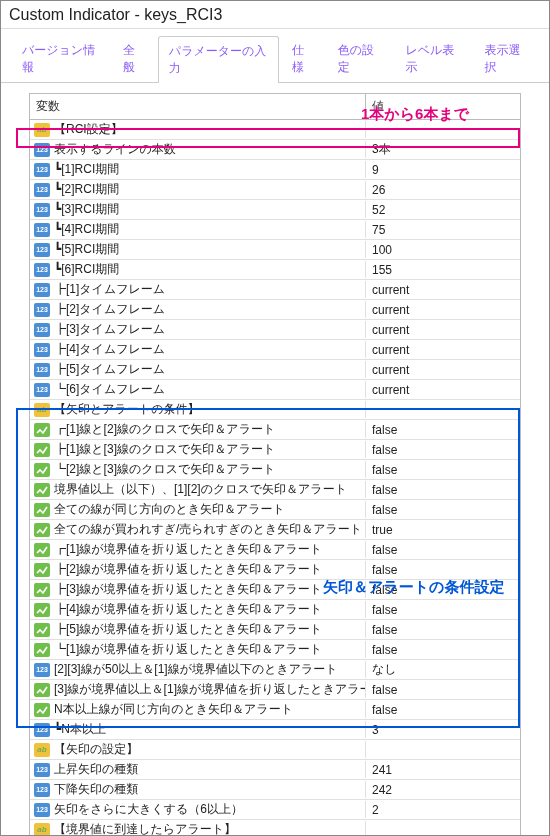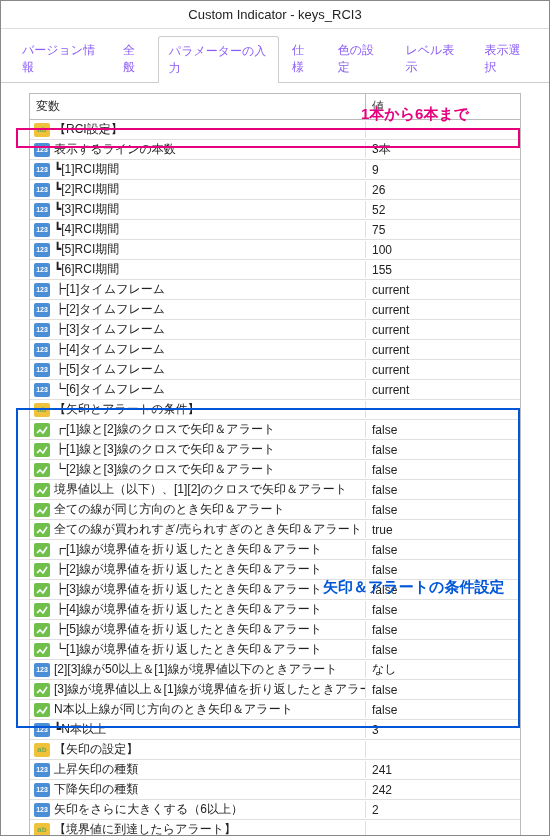--- a/index.html
+++ b/index.html
@@ -1,32 +1,32 @@
 <!DOCTYPE html>
 <html><head>
 <meta charset="utf-8">
 <style>
   * { box-sizing: border-box; margin: 0; padding: 0; }
   html, body { width: 550px; height: 836px; font-family: "Yu Gothic UI", "Meiryo", sans-serif; font-size: 12px; background: #fff; overflow: hidden; }
   .window { width: 550px; height: 836px; border: 1px solid #888; background: #fff; display: flex; flex-direction: column; }
-  .titlebar { height: 28px; display: flex; align-items: center; padding: 0 8px; border-bottom: 1px solid #ddd; background: #fff; font-size: 13px; color: #222; justify-content: center; }
+  .titlebar { height: 28px; display: flex; align-items: center; padding: 0 8px; border-bottom: 1px solid #ddd; background: #fff; font-size: 16px; color: #222; }
   .tabs { display: flex; gap: 2px; padding: 6px 10px 0 10px; border-bottom: 1px solid #ccc; }
   .tab { padding: 6px 10px 6px 10px; font-size: 12px; color: #8b5cf6; cursor: pointer; border: 1px solid transparent; border-bottom: none; border-radius: 3px 3px 0 0; }
   .tab.active { border-color: #ccc; background: #fff; position: relative; top: 1px; }
   .content { flex: 1; padding: 10px 28px; overflow: hidden; position: relative; }
   .grid { width: 100%; border: 1px solid #bbb; }
   .grid-header { display: flex; background: #fff; border-bottom: 1px solid #bbb; font-size: 12px; color: #333; }
   .gh-var { flex: 0 0 336px; padding: 4px 6px; border-right: 1px solid #bbb; }
   .gh-val { flex: 1; padding: 4px 6px; }
   .rows { }
   .row { display: flex; height: 20px; align-items: center; border-bottom: 1px solid #e0e0e0; font-size: 12px; color: #222; background: #fff; }
   .cell-var { flex: 0 0 336px; display: flex; align-items: center; padding: 0 4px; border-right: 1px solid #e0e0e0; overflow: hidden; white-space: nowrap; }
   .cell-val { flex: 1; padding: 0 6px; overflow: hidden; white-space: nowrap; }
   .ico { width: 16px; height: 14px; flex: 0 0 16px; margin-right: 4px; border-radius: 2px; font-size: 9px; font-weight: bold; display: flex; align-items: center; justify-content: center; color: #fff; }
-  .ico-ab { background: #f0c23b; color: #555; }
+  .ico-ab { background: #f0c23b; color: #555; font-style: italic; }
   .ico-123 { background: #4a8fd6; }
   .ico-bool { background: #6fbf4a; }
   .ico-123 svg, .ico-bool svg, .ico-ab svg { display:block; }
   .box-red { position: absolute; border: 2px solid #e6007e; pointer-events: none; }
   .box-blue { position: absolute; border: 2px solid #0056d6; pointer-events: none; }
   .anno { position: absolute; font-weight: bold; pointer-events: none; }
   .anno-red { color: #e6007e; font-size: 15px; }
   .anno-blue { color: #0056d6; font-size: 15px; }
 </style>
 </head>

